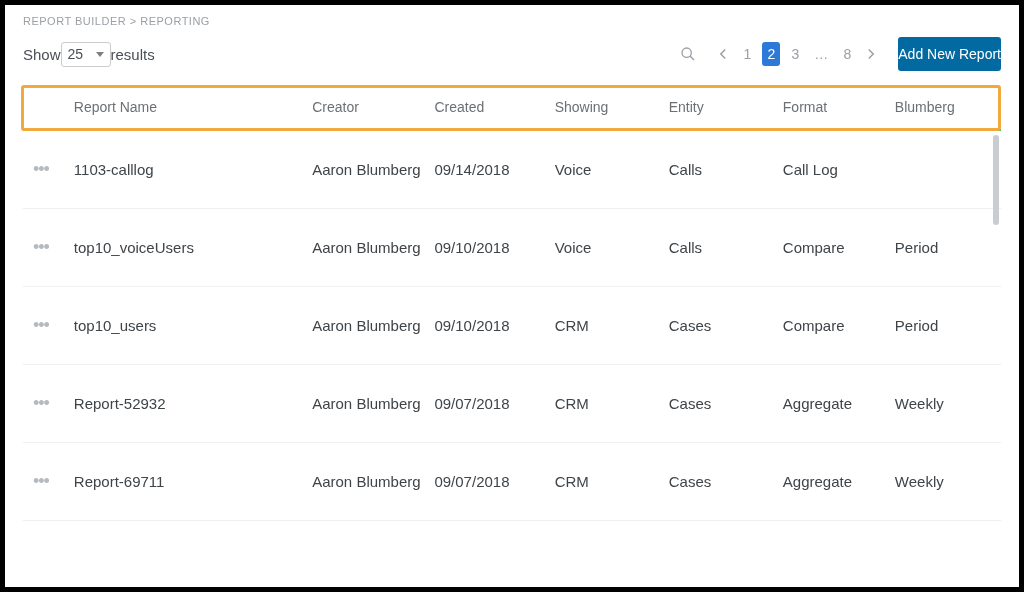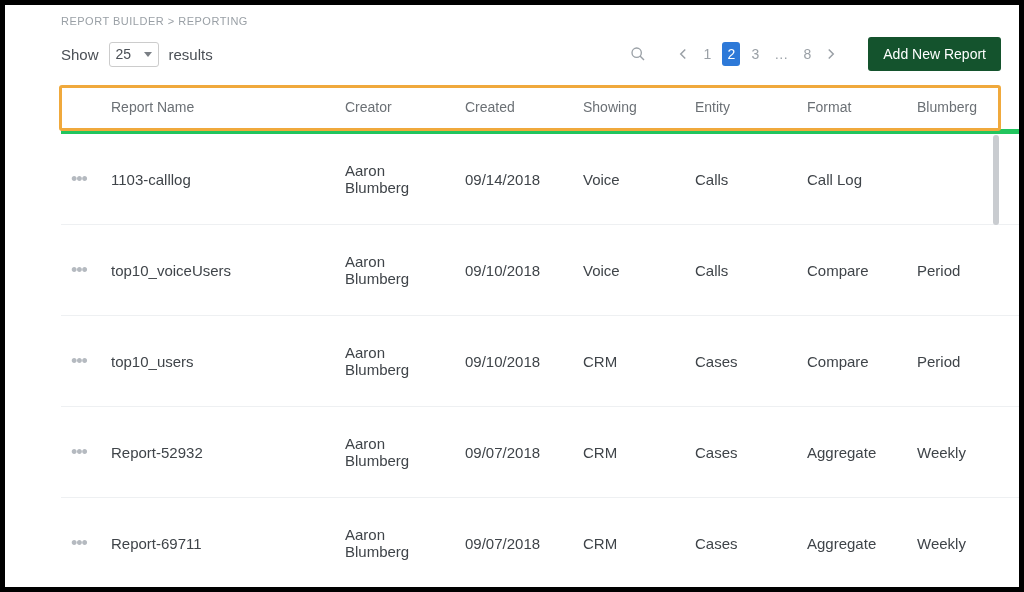--- a/index.html
+++ b/index.html
@@ -1,58 +1,58 @@
 <!DOCTYPE html>
 <html><head>
 <meta charset="utf-8">
 <style>
   * { box-sizing: border-box; margin: 0; padding: 0; }
   html, body { width: 1024px; height: 592px; font-family: "Segoe UI", Arial, sans-serif; background: #fff; }
   .frame { width: 1024px; height: 592px; border: 5px solid #000; position: relative; overflow: hidden; }
-  .inner { padding: 10px 18px 0 18px; margin-left: 38px; }
+  .inner { padding: 10px 18px 0 18px; }
   .breadcrumb { font-size: 11px; color: #9aa0a6; letter-spacing: 0.5px; margin-bottom: 10px; }
   .page-title { font-size: 28px; color: #3a3f44; font-weight: 400; margin-bottom: 24px; }
-  .controls-row { display: flex; align-items: center; margin-bottom: 14px; gap: 10px; }
+  .controls-row { display: flex; align-items: center; margin-bottom: 14px; }
   .show-label, .entries-label { font-size: 15px; color: #4a4f55; }
   .page-size-select {
     width: 50px; height: 25px; border: 1px solid #ccc; border-radius: 3px;
     display: flex; align-items: center; justify-content: space-between;
     padding: 0 6px; font-size: 14px; color: #4a4f55; cursor: pointer;
   }
   .caret-down { width: 0; height: 0; border-left: 4px solid transparent; border-right: 4px solid transparent; border-top: 5px solid #7a7f85; }
   .results-summary { font-size: 15px; color: #4a4f55; margin-left: 18px; }
   .spacer { flex: 1; }
   .search-icon-wrap { width: 24px; display: flex; justify-content: center; margin-right: 14px; }
   .search-icon { width: 16px; height: 16px; stroke: #9aa0a6; stroke-width: 2; fill: none; cursor: pointer; }
   .pagination { display: flex; align-items: center; gap: 6px; margin-right: 18px; }
   .pg { min-width: 18px; height: 24px; display: flex; align-items: center; justify-content: center; font-size: 14px; color: #9aa0a6; cursor: pointer; border-radius: 3px; padding: 0 4px; }
   .pg.current { background: #2d79d8; color: #fff; font-weight: 500; }
   .pg.chev svg { width: 10px; height: 12px; stroke: #9aa0a6; stroke-width: 2; fill: none; }
   .pg.ellipsis { cursor: default; }
   .add-btn {
-    background: #14532d; color: #fff; border: none; border-radius: 3px;
-    padding: 0 15px; height: 34px; font-size: 14px; cursor: pointer;
+    background: #0369a1; color: #fff; border: none; border-radius: 3px;
+    padding: 0 0; height: 34px; font-size: 14px; cursor: pointer;
   }
   .table-wrap { position: relative; }
   .highlight-border {
     position: absolute; left: -2px; right: 0px; top: 0; height: 46px;
     border: 3px solid #f0a93c; border-radius: 3px; pointer-events: none;
   }
   table { width: 100%; border-collapse: collapse; table-layout: fixed; }
   col.c-actions { width: 44px; }
   col.c-name { width: 234px; }
   col.c-creator { width: 120px; }
   col.c-created { width: 118px; }
   col.c-product { width: 112px; }
   col.c-entity { width: 112px; }
   col.c-format { width: 110px; }
   col.c-breakdown { width: 110px; }
   thead th {
     text-align: left; font-weight: 400; color: #6b7075; font-size: 14px;
-    padding: 14px 6px 14px 6px; border-bottom: 5px solid #22c55e;
+    padding: 14px 6px 14px 6px; border-bottom: 2px solid #22c55e;
   }
   tbody td {
     padding: 28px 6px; font-size: 15px; color: #3f4449;
     border-bottom: 1px solid #eef0f2; vertical-align: middle;
   }
   .row-actions { color: #b5bac0; font-size: 18px; letter-spacing: -1px; cursor: pointer; padding-left: 4px; }
   .fake-scrollbar {
     position: absolute; right: 2px; top: 50px; width: 6px; height: 90px;
     background: #c9ccd0; border-radius: 3px;
   }

